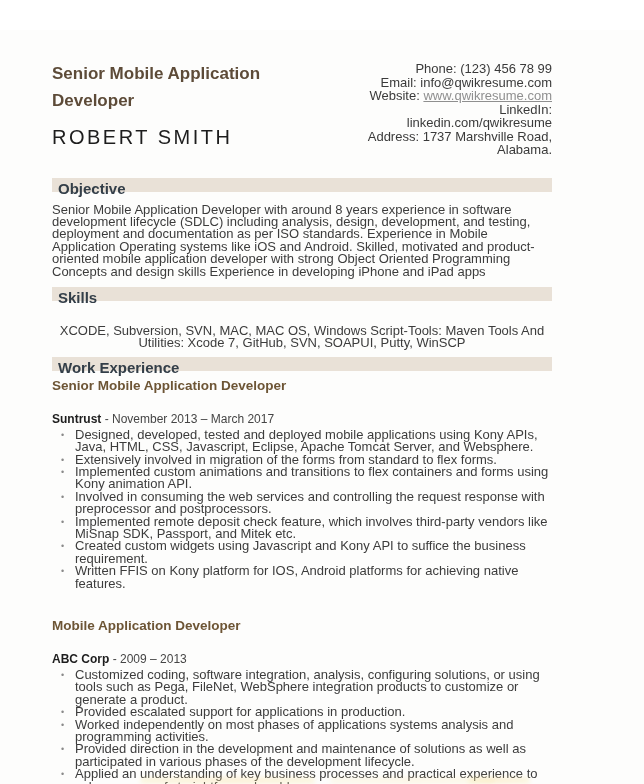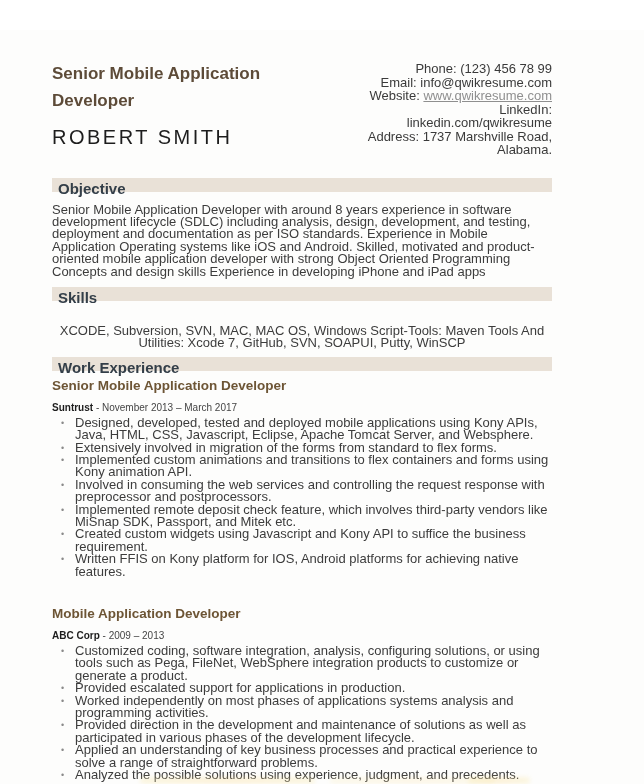--- a/index.html
+++ b/index.html
@@ -78,22 +78,22 @@
   
   .job { margin-top:7px; }
   .job + .job { margin-top:28px; }
   .job-title {
     color:#6d5535;
     font-weight:bold;
     font-size:13.5px;
     line-height:15px;
   }
   .job-company-line {
-    margin-top:8px;
-    font-size:10px;
+    margin-top:20px;
+    font-size:12px;
     line-height:13px;
     color:#454545;
   }
   .company-name { font-weight:bold; color:#1d1d1d; }
   .job-bullets {
     margin-top:3px;
     list-style:none;
   }
   .job-bullets li {
     position:relative;

